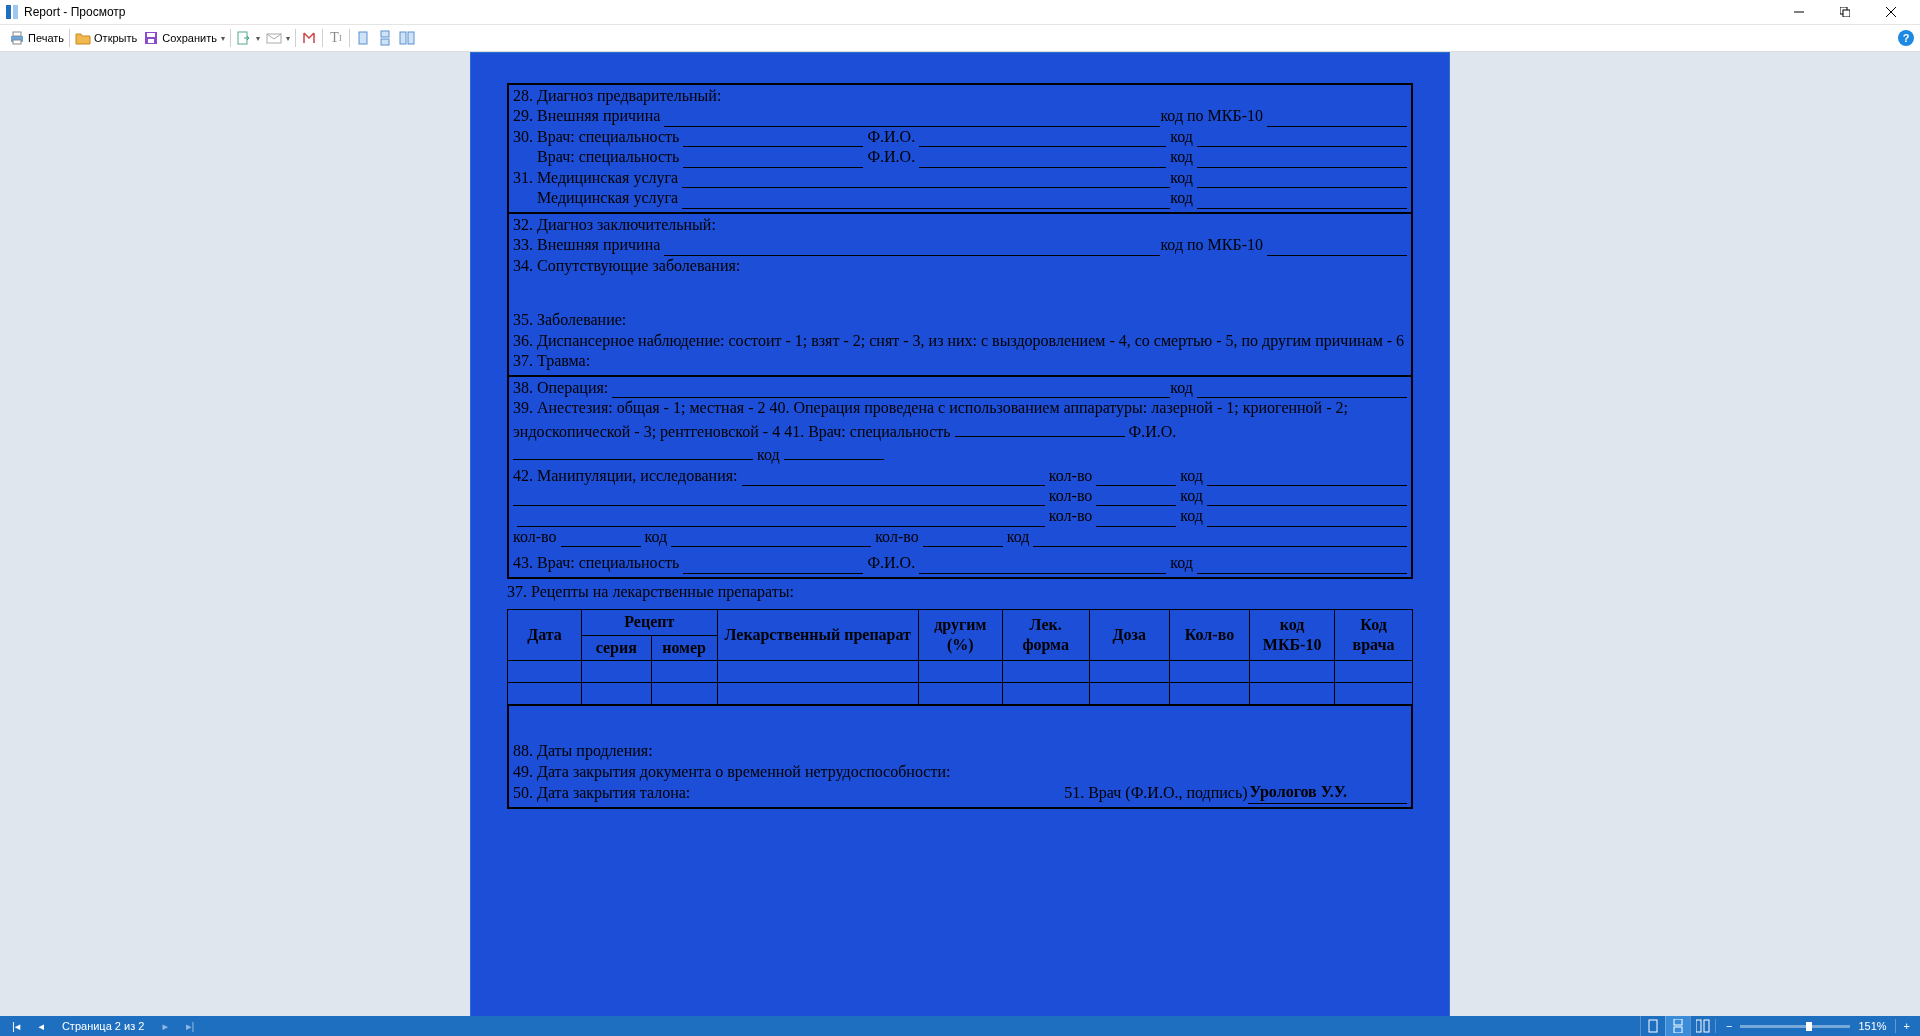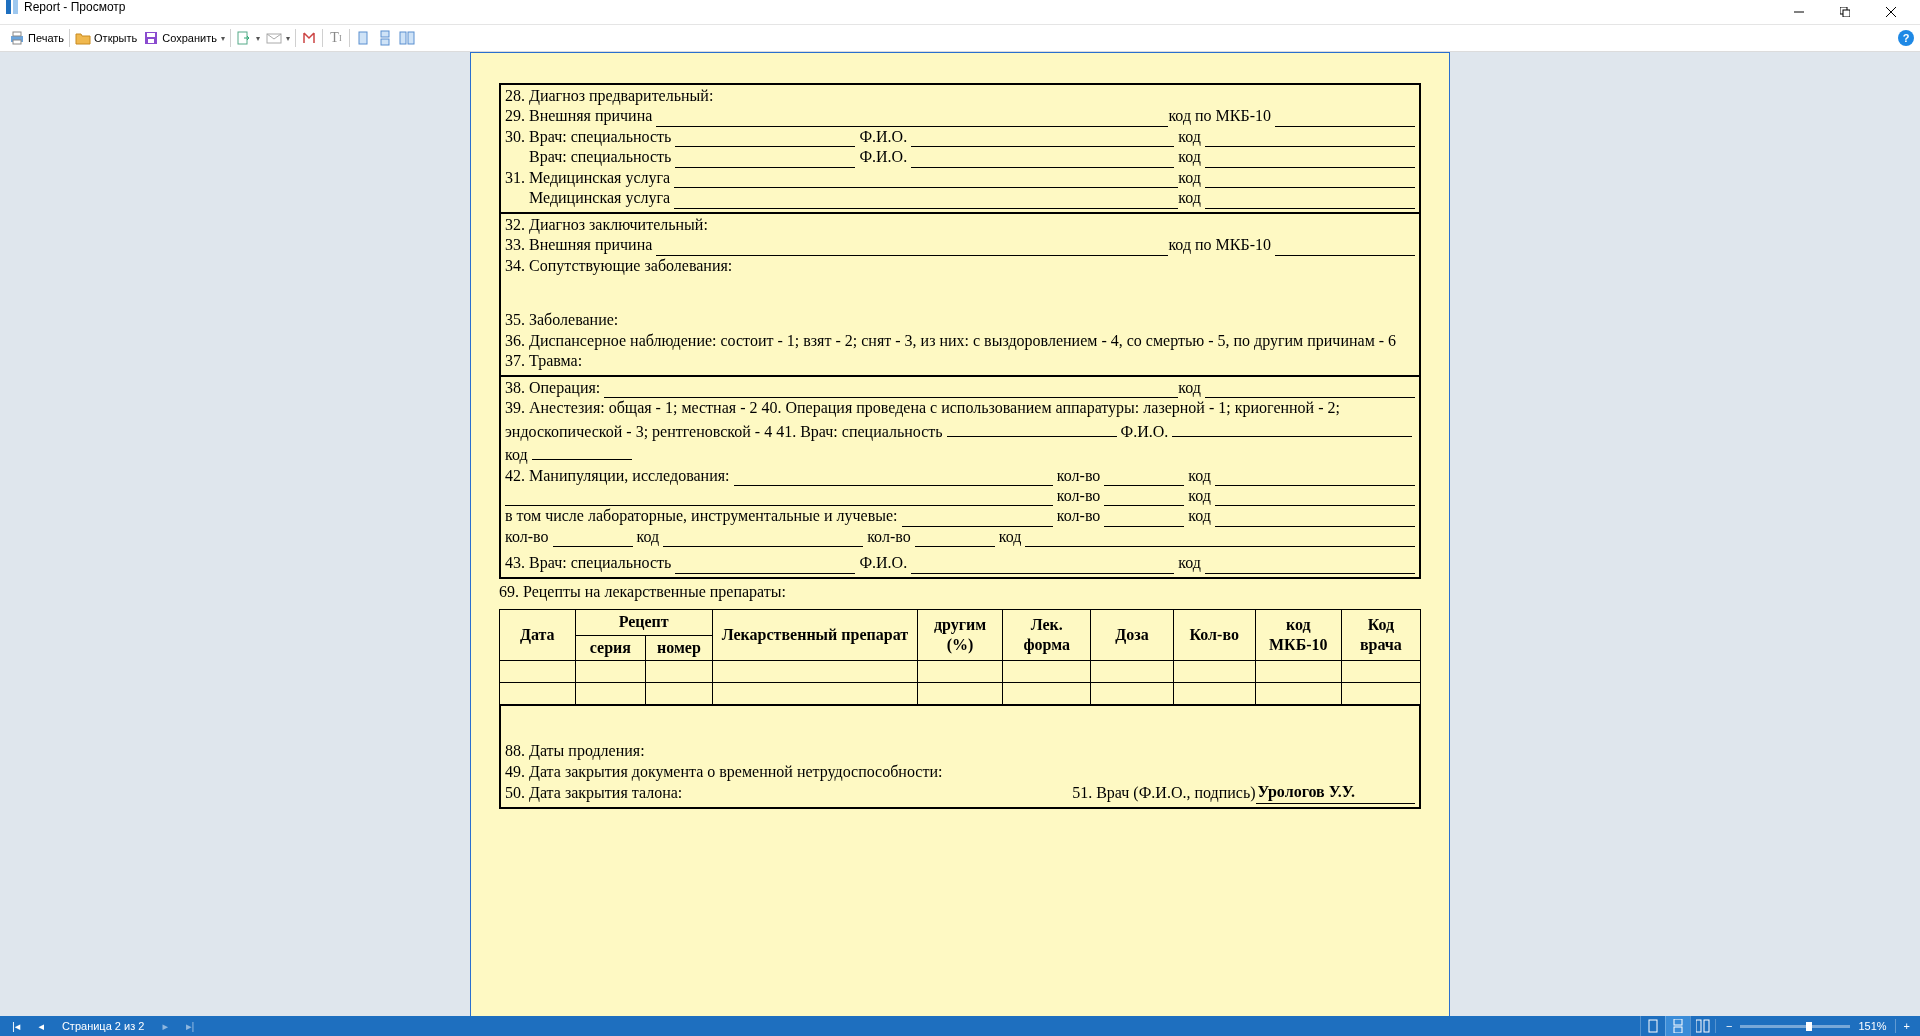--- a/index.html
+++ b/index.html
@@ -1,27 +1,27 @@
 <!DOCTYPE html>
 <html><head>
 <meta charset="utf-8">
 <style>
 html,body{margin:0;padding:0;width:1920px;height:1036px;font-family:"Segoe UI",Tahoma,sans-serif;font-size:12px;overflow:hidden;background:#fff}
-.titlebar{height:24px;background:#fff;display:flex;align-items:flex-start;padding:0 6px;border-bottom:1px solid #e5e5e5}
+.titlebar{height:24px;background:#fff;display:flex;align-items:center;padding:0 6px;border-bottom:1px solid #e5e5e5}
 .titlebar .appicon{width:12px;height:14px;margin-right:6px}
 .titlebar .title{flex:1;color:#000;font-size:12px}
 .winbtn{width:46px;height:24px;display:flex;align-items:center;justify-content:center;color:#000}
 .toolbar{height:26px;background:#fff;display:flex;align-items:center;padding:0 6px;border-bottom:1px solid #dcdcdc}
 .tb-btn{display:flex;align-items:center;gap:3px;height:22px;padding:0 3px;font-size:11px;color:#000}
 .tb-btn .ico{width:16px;height:16px;display:flex;align-items:center;justify-content:center}
 .tb-sep{width:1px;height:18px;background:#d0d0d0;margin:0 2px}
 .tb-drop{font-size:8px;color:#555;margin-left:1px}
 .help{margin-left:auto;width:16px;height:16px;border-radius:50%;background:#1e88e5;color:#fff;display:flex;align-items:center;justify-content:center;font-size:11px;font-weight:bold}
 .workspace{height:966px;background:#dfe6ed;display:flex;justify-content:center;overflow:hidden}
-.page{width:980px;background:#fef9c3;border:1px solid #2a6fcf;margin-top:0;padding:30px 28px;box-sizing:border-box;font-family:"Times New Roman",serif;font-size:16px;color:#000;line-height:1.28}
+.page{width:980px;background:#1d4ed8;border:1px solid #2a6fcf;margin-top:0;padding:30px 36px;box-sizing:border-box;font-family:"Times New Roman",serif;font-size:16px;color:#000;line-height:1.28}
 .block{border:2px solid #000;padding:1px 4px 3px 4px;margin-bottom:0}
 .block + .block{margin-top:-2px}
 .row{display:flex;align-items:flex-end;white-space:nowrap}
 .u{border-bottom:1px solid #000;display:inline-block;height:17px}
 .tbl{width:100%;border-collapse:collapse;margin-top:7px}
 .tbl th,.tbl td{border:1px solid #000;text-align:center;font-weight:normal;padding:2px 4px;font-size:16px}
 .tbl th{font-weight:bold}
 .tbl .h{height:22px}
 .statusbar{position:absolute;left:0;right:0;bottom:0;height:20px;background:#1e6fbf;color:#fff;display:flex;align-items:center;font-size:11px}
 .sb-nav{display:flex;align-items:center;gap:18px;padding-left:12px}
@@ -208,39 +208,39 @@
         <span>42. Манипуляции, исследования:</span>&nbsp;<span class="u" style="flex:1"></span>&nbsp;
         <span>кол-во</span>&nbsp;<span class="u" style="width:80px"></span>&nbsp;
         <span>код</span>&nbsp;<span class="u" style="width:200px"></span>
       </div>
       <div class="row">
         <span class="u" style="flex:1"></span>&nbsp;
         <span>кол-во</span>&nbsp;<span class="u" style="width:80px"></span>&nbsp;
         <span>код</span>&nbsp;<span class="u" style="width:200px"></span>
       </div>
       <div class="row">
-        <span>в том числе лабораторные, инструментальные и лучевые:</span>&nbsp;<span class="u" style="flex:1"></span>&nbsp;
+        &nbsp;<span class="u" style="flex:1"></span>&nbsp;
         <span>кол-во</span>&nbsp;<span class="u" style="width:80px"></span>&nbsp;
         <span>код</span>&nbsp;<span class="u" style="width:200px"></span>
       </div>
       <div class="row">
         <span>кол-во</span>&nbsp;<span class="u" style="width:80px"></span>&nbsp;
         <span>код</span>&nbsp;<span class="u" style="width:200px"></span>&nbsp;
         <span>кол-во</span>&nbsp;<span class="u" style="width:80px"></span>&nbsp;
         <span>код</span>&nbsp;<span class="u" style="flex:1"></span>
       </div>
       <div style="height:6px"></div>
       <div class="row">
         <span>43. Врач: специальность</span>&nbsp;<span class="u" style="width:180px"></span>&nbsp;
         <span>Ф.И.О.</span>&nbsp;<span class="u" style="flex:1"></span>&nbsp;
         <span>код</span>&nbsp;<span class="u" style="width:210px"></span>
       </div>
     </div>
 
-    <div style="margin-top:3px">69. Рецепты на лекарственные препараты:</div>
+    <div style="margin-top:3px">37. Рецепты на лекарственные препараты:</div>
     <table class="tbl">
       <tbody>
           <tr>
         <th rowspan="2" style="width:72px">Дата</th>
         <th colspan="2">Рецепт</th>
         <th rowspan="2" style="width:210px">Лекарственный препарат</th>
         <th rowspan="2" style="width:80px">другим (%)</th>
         <th rowspan="2" style="width:85px">Лек. форма</th>
         <th rowspan="2" style="width:80px">Доза</th>
         <th rowspan="2" style="width:80px">Кол-во</th>

